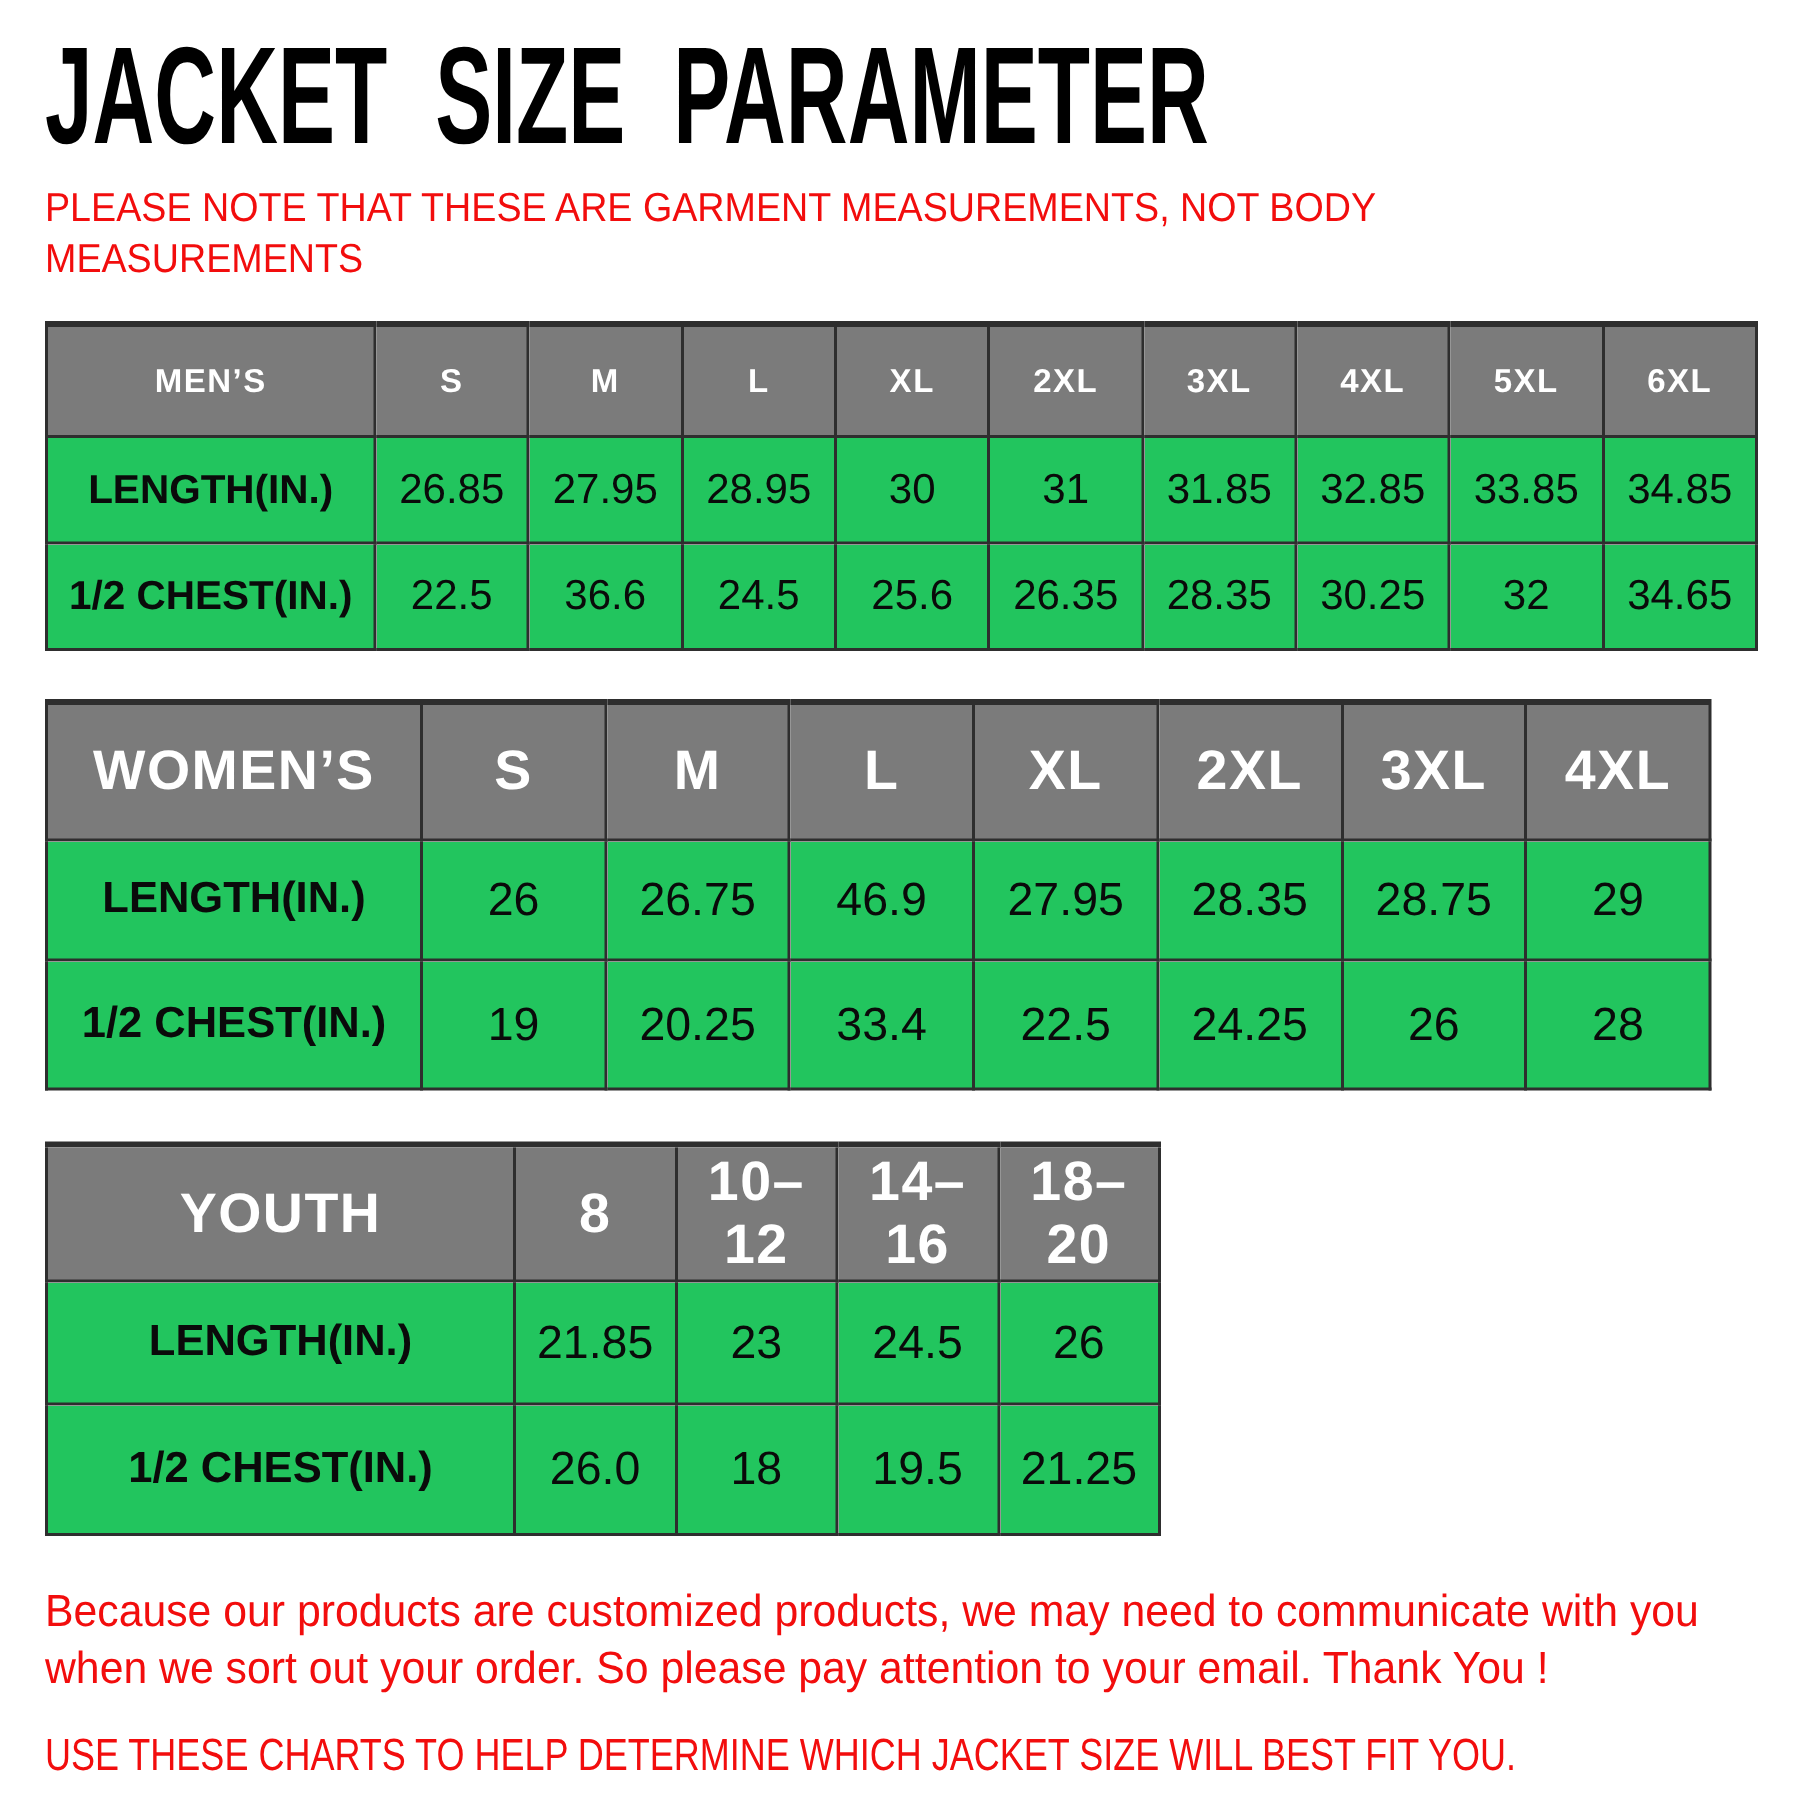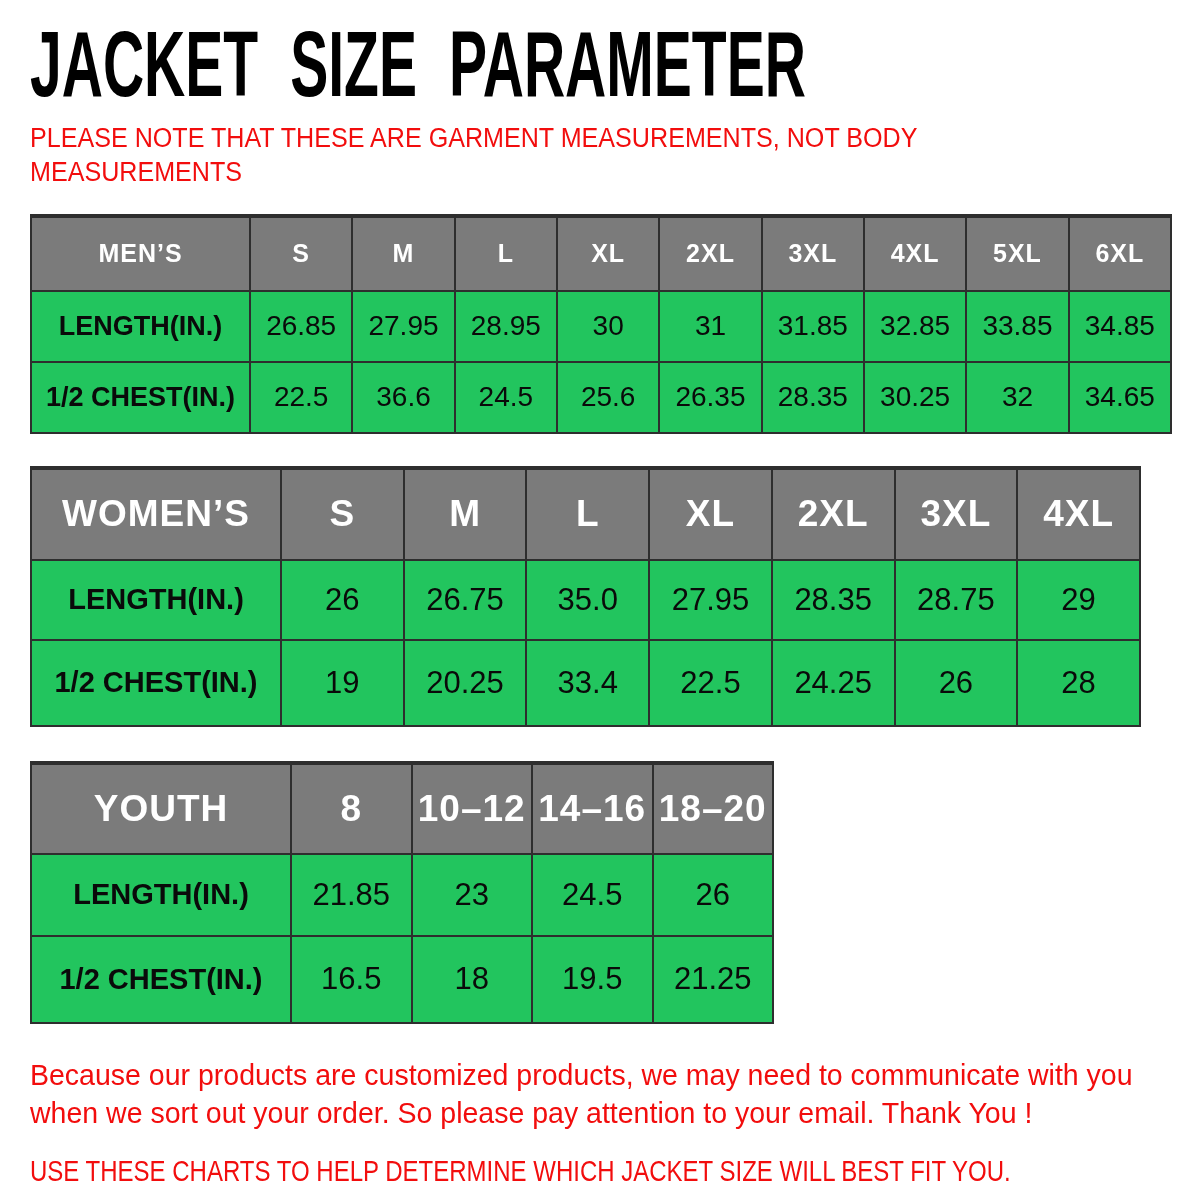--- a/index.html
+++ b/index.html
@@ -55,36 +55,36 @@
     font-weight:bold;
     border-top:4px solid var(--table-border);
     letter-spacing:1px;
   }
   tbody td{background:#22c55e;color:#0a0a0a;}
   tbody td:first-child{font-weight:bold;letter-spacing:0;}
 
   .tbl-mens{width:1142px;}
   .tbl-mens th:first-child{width:219px;}
   .tbl-mens thead tr{height:75px;}
-  .tbl-mens thead th{font-size:25px;}
+  .tbl-mens thead th{font-size:22px;}
   .tbl-mens tbody tr{height:71px;}
   .tbl-mens tbody td{font-size:28px;}
   .tbl-mens tbody td:first-child{font-size:27px;}
 
   .tbl-womens{width:1111px;margin-top:32px;}
   .tbl-womens th:first-child{width:250px;}
   .tbl-womens thead tr{height:92px;}
   .tbl-womens thead th{font-size:37px;}
   .tbl-womens tbody tr{height:80px;}
   .tbl-womens tbody tr:nth-child(2){height:86px;}
   .tbl-womens tbody td{font-size:31px;}
   .tbl-womens tbody td:first-child{font-size:29px;}
 
   .tbl-youth{width:744px;margin-top:34px;}
-  .tbl-youth th:first-child{width:260px;}
+  .tbl-youth th:first-child{width:312px;}
   .tbl-youth thead tr{height:91px;}
   .tbl-youth thead th{font-size:37px;}
   .tbl-youth tbody tr{height:82px;}
   .tbl-youth tbody tr:nth-child(2){height:87px;}
   .tbl-youth tbody td{font-size:31px;}
   .tbl-youth tbody td:first-child{font-size:29px;}
 
   .footer-note{
     margin-top:32px;
     color:var(--accent-red);
@@ -172,21 +172,21 @@
           <th>2XL</th>
           <th>3XL</th>
           <th>4XL</th>
         </tr>
       </thead>
       <tbody>
         <tr>
           <td>LENGTH(IN.)</td>
           <td>26</td>
           <td>26.75</td>
-          <td>35.0</td>
+          <td>46.9</td>
           <td>27.95</td>
           <td>28.35</td>
           <td>28.75</td>
           <td>29</td>
         </tr>
         <tr>
           <td>1/2 CHEST(IN.)</td>
           <td>19</td>
           <td>20.25</td>
           <td>33.4</td>
@@ -211,21 +211,21 @@
       <tbody>
         <tr>
           <td>LENGTH(IN.)</td>
           <td>21.85</td>
           <td>23</td>
           <td>24.5</td>
           <td>26</td>
         </tr>
         <tr>
           <td>1/2 CHEST(IN.)</td>
-          <td>16.5</td>
+          <td>26.0</td>
           <td>18</td>
           <td>19.5</td>
           <td>21.25</td>
         </tr>
       </tbody>
     </table>
 
   <div>
     <div class="footer-note"><div class="text-line">Because our products are customized products, we may need to communicate with you</div><div class="text-line">when we sort out your order. So please pay attention to your email. Thank You !</div></div>
   </div>

